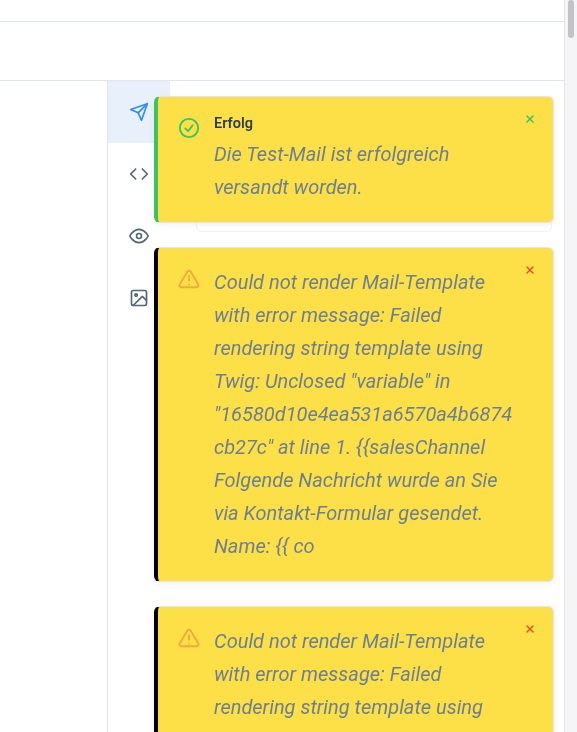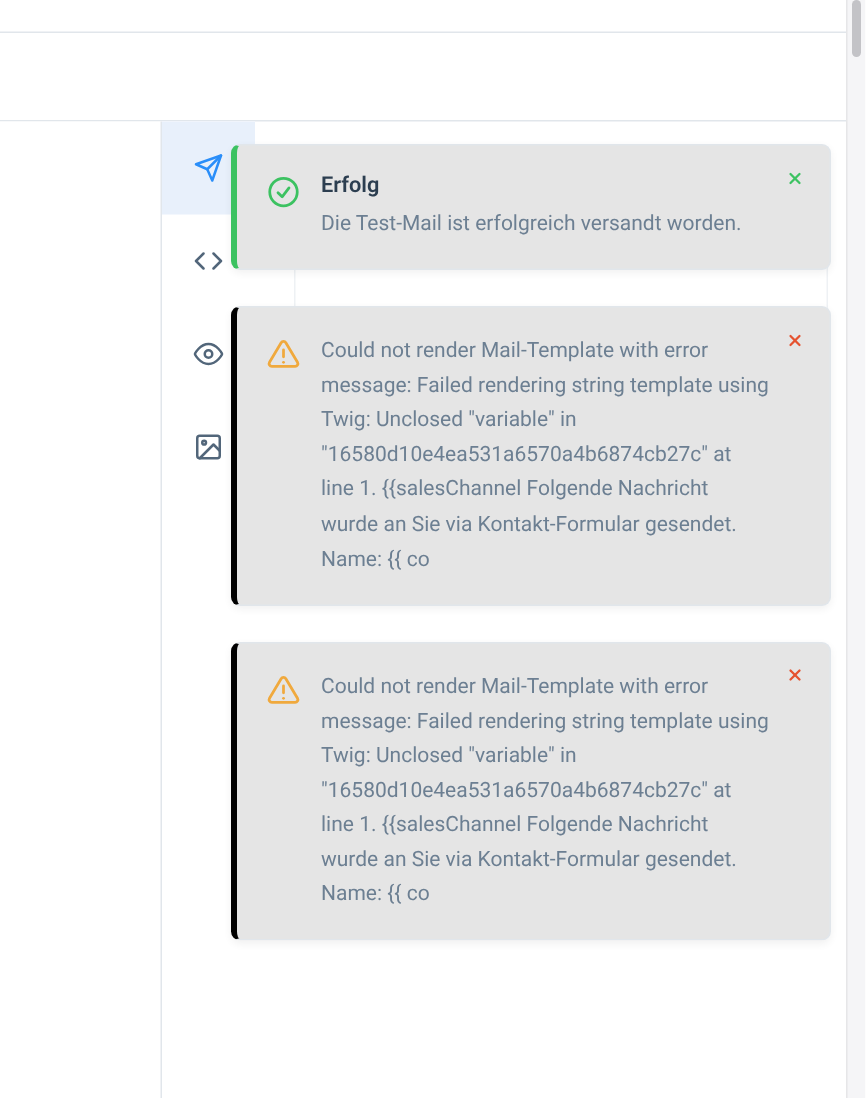--- a/index.html
+++ b/index.html
@@ -66,21 +66,21 @@
     position: absolute;
     left: 154px;
     top: 96px;
     width: 400px;
     display: flex;
     flex-direction: column;
     gap: 24px;
   }
 
   .toast {
-    background: #e5e5e5;
+    background: #fde047;
     border: 1px solid #e1e6eb;
     border-radius: 6px;
     box-shadow: 0 2px 6px rgba(0,0,0,0.06);
     padding: 18px 40px 18px 56px;
     position: relative;
     min-height: 60px;
   }
   .toast.success { border-left: 4px solid #3cc261; }
   .toast.warning { border-left: 4px solid #000000; }
 
@@ -110,22 +110,23 @@
 
   .toast-title {
     font-weight: 600;
     color: #2c3e50;
     margin-bottom: 6px;
     font-size: 14.5px;
   }
   .toast-msg {
     color: #6c7f92;
     line-height: 1.65;
-    font-size: 14px;
+    font-size: 20px;
     word-wrap: break-word;
+    font-style: italic;
   }
 
   
   .edge {
     position: absolute;
     right: 0; top: 0; bottom: 0;
     width: 13px;
     background: #f5f5f7;
     border-left: 1px solid #e6e6e8;
   }

